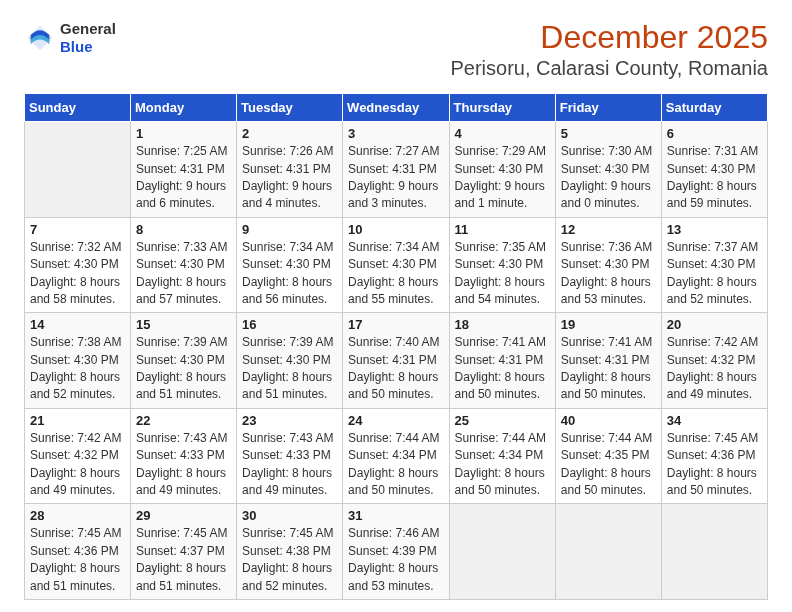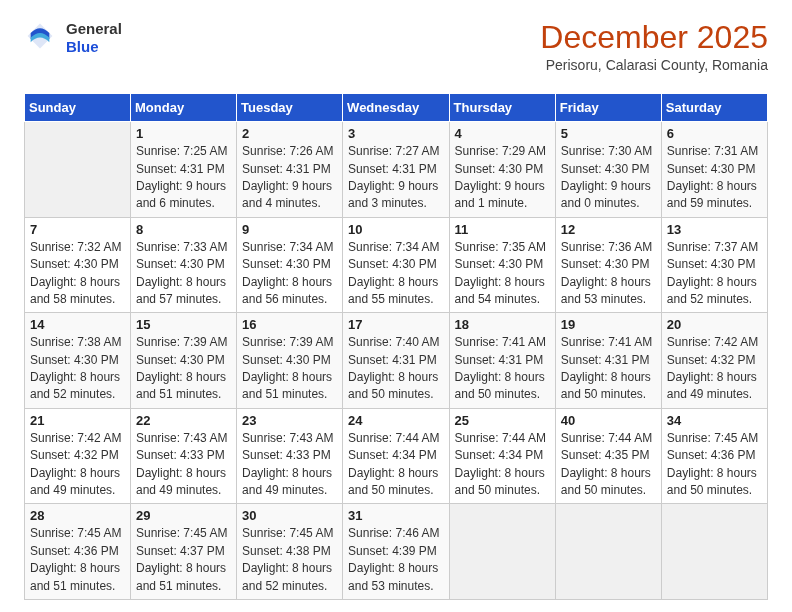--- a/index.html
+++ b/index.html
@@ -11,22 +11,22 @@
       padding: 20px 24px;
     }
     .header {
       display: flex;
       align-items: flex-start;
       justify-content: space-between;
       margin-bottom: 10px;
     }
     .logo {
       display: flex;
-      align-items: center;
-      gap: 12px;
+      align-items: flex-end;
+      gap: 6px;
     }
     .logo-text {
       font-size: 15px;
       font-weight: bold;
       line-height: 1.2;
     }
     .logo-general { color: #333; }
     .logo-blue { color: #1d4ed8; }
     .logo-icon {
       width: 28px;
@@ -36,28 +36,28 @@
     .title-block {
       text-align: right;
     }
     .month-title {
       font-size: 32px;
       font-weight: normal;
       color: #c2410c;
       line-height: 1.1;
     }
     .subtitle {
-      font-size: 14px;
+      font-size: 20px;
       color: #444;
       margin-top: 2px;
     }
     table {
       width: 100%;
       border-collapse: collapse;
-      margin-top: 20px;
+      margin-top: 13px;
     }
     thead tr th {
       background-color: #2255cc;
       color: #fff;
       font-size: 13px;
       font-weight: bold;
       padding: 6px 4px;
       text-align: left;
       border: 1px solid #fff;
     }

